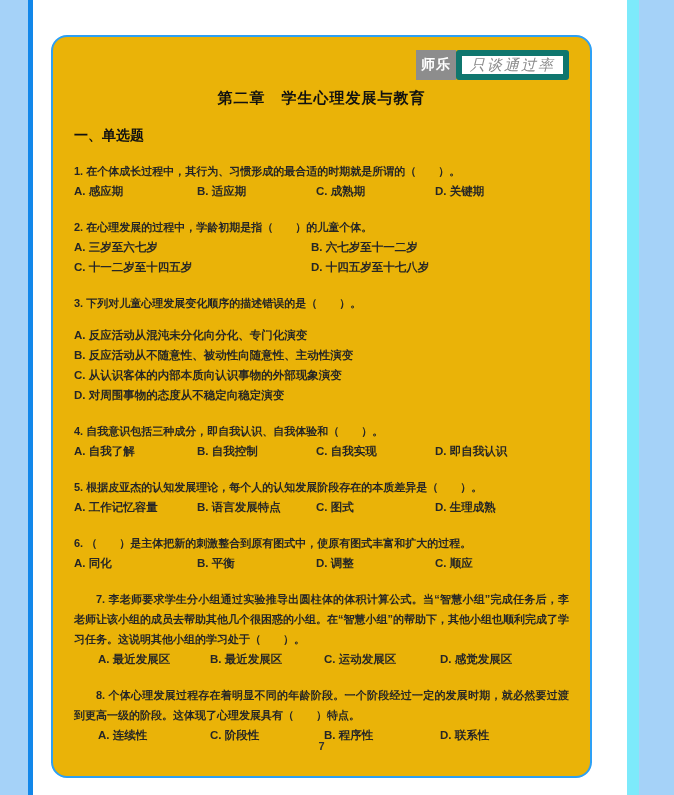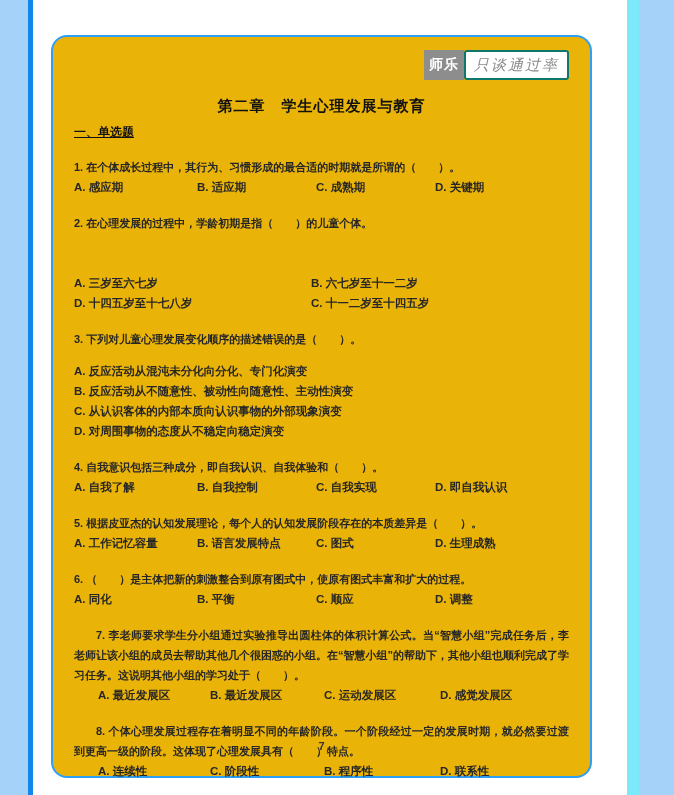--- a/index.html
+++ b/index.html
@@ -26,46 +26,45 @@
     padding:52px 21px 0 21px;
   }
 
   
   .logo { position:absolute; top:13px; right:21px; display:flex; align-items:stretch; height:30px; }
   .logo-brand {
     background:#8d8d8d; color:#fff; font-weight:700; font-size:14px;
     display:flex; align-items:center; padding:0 5px; letter-spacing:1px;
   }
   .logo-slogan {
-    border:2px solid #0f766e; border-radius:3px;
+    border:6px solid #0f766e; border-radius:3px;
     color:#8a8a8a; font-size:15px; font-style:italic;
     font-family:"DejaVu Serif","Liberation Serif",serif;
     display:flex; align-items:center; padding:0 8px; letter-spacing:2px;
     background:#fff;
   }
 
   .chapter-title {
     text-align:center; font-size:15px; font-weight:700;
-    letter-spacing:1px; color:#111; margin:8px;
+    letter-spacing:1px; color:#111; margin:0;
   }
   .section-title {
-    font-size:12px; font-weight:700; color:#111;
-    margin:8px 0 0 0;
-    text-decoration:underline;
+    font-size:14px; font-weight:700; color:#111;
+    margin:19px 0 0 0;
   }
 
   .question { margin-top:16px; }
   .stem {
     margin:0; font-size:11px; font-weight:600; line-height:20px;
     color:#262626; text-align:justify;
   }
   .options { font-size:11.5px; font-weight:600; color:#262626; }
   .option { line-height:20px; display:block; white-space:nowrap; overflow:hidden; }
   .options.row4 { display:grid; grid-template-columns:123px 119px 119px 1fr; }
-  .options.row2 { display:grid; grid-template-columns:237px 1fr;margin-top:40px; }
+  .options.row2 { display:grid; grid-template-columns:237px 1fr; }
   .options.row1 { display:block;margin-top:12px; }
 
   .indented .stem { text-indent:22px; }
   .indented .options { padding-left:24px; }
   .indented .options.row4 { grid-template-columns:112px 114px 116px 1fr; }
 
   .page-number {
     position:absolute; bottom:24px; left:0; right:0;
     text-align:center; font-size:11px; font-weight:700; color:#333;
   }
@@ -97,22 +96,22 @@
           <span class="option">B. 适应期</span>
           <span class="option">C. 成熟期</span>
           <span class="option">D. 关键期</span>
         </div>
       </div>
       <div class="question">
         <p class="stem">2. 在心理发展的过程中，学龄初期是指（　　）的儿童个体。</p>
         <div class="options row2">
           <span class="option">A. 三岁至六七岁</span>
           <span class="option">B. 六七岁至十一二岁</span>
+          <span class="option">C. 十一二岁至十四五岁</span>
           <span class="option">D. 十四五岁至十七八岁</span>
-          <span class="option">C. 十一二岁至十四五岁</span>
         </div>
       </div>
       <div class="question">
         <p class="stem">3. 下列对儿童心理发展变化顺序的描述错误的是（　　）。</p>
         <div class="options row1">
           <span class="option">A. 反应活动从混沌未分化向分化、专门化演变</span>
           <span class="option">B. 反应活动从不随意性、被动性向随意性、主动性演变</span>
           <span class="option">C. 从认识客体的内部本质向认识事物的外部现象演变</span>
           <span class="option">D. 对周围事物的态度从不稳定向稳定演变</span>
         </div>
@@ -133,22 +132,22 @@
           <span class="option">B. 语言发展特点</span>
           <span class="option">C. 图式</span>
           <span class="option">D. 生理成熟</span>
         </div>
       </div>
       <div class="question">
         <p class="stem">6. （　　）是主体把新的刺激整合到原有图式中，使原有图式丰富和扩大的过程。</p>
         <div class="options row4">
           <span class="option">A. 同化</span>
           <span class="option">B. 平衡</span>
+          <span class="option">D. 调整</span>
           <span class="option">C. 顺应</span>
-          <span class="option">D. 调整</span>
         </div>
       </div>
       <div class="question indented">
         <p class="stem">7. 李老师要求学生分小组通过实验推导出圆柱体的体积计算公式。当“智慧小组”完成任务后，李老师让该小组的成员去帮助其他几个很困惑的小组。在“智慧小组”的帮助下，其他小组也顺利完成了学习任务。这说明其他小组的学习处于（　　）。</p>
         <div class="options row4">
           <span class="option">A. 最近发展区</span>
           <span class="option">B. 最近发展区</span>
           <span class="option">C. 运动发展区</span>
           <span class="option">D. 感觉发展区</span>
         </div>

